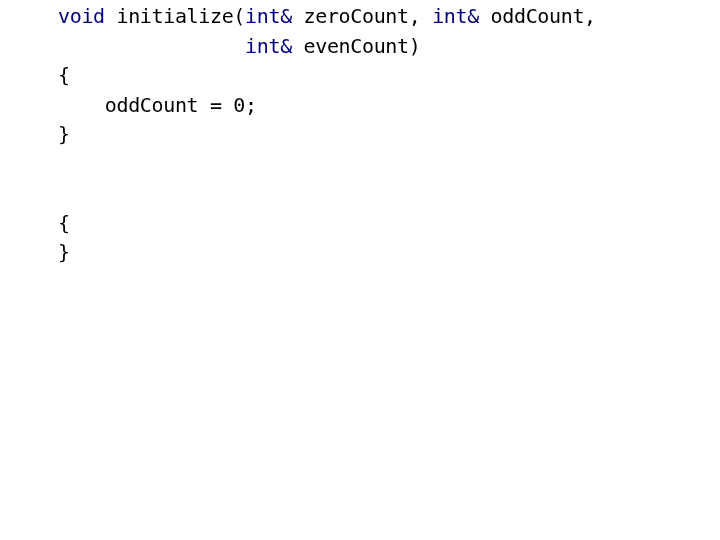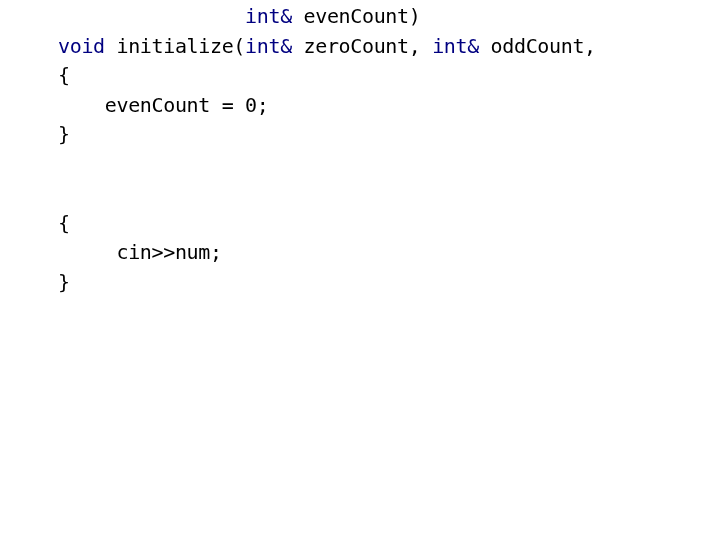--- a/index.html
+++ b/index.html
@@ -40,24 +40,23 @@
   }
   .tok.plain {
     color: #000000;
   }
 </style>
 </head>
 <body>
 
 <div id="slide">
   <div id="code-block">
+      <div class="code-line"><span class="tok kw">void</span><span class="tok plain"> initialize(</span><span class="tok kw">int&amp;</span><span class="tok plain"> zeroCount, </span><span class="tok kw">int&amp;</span><span class="tok plain"> oddCount,</span></div>
       <div class="code-line"><span class="tok plain">                </span><span class="tok kw">int&amp;</span><span class="tok plain"> evenCount)</span></div>
-      <div class="code-line"><span class="tok kw">void</span><span class="tok plain"> initialize(</span><span class="tok kw">int&amp;</span><span class="tok plain"> zeroCount, </span><span class="tok kw">int&amp;</span><span class="tok plain"> oddCount,</span></div>
       <div class="code-line"><span class="tok plain">{</span></div>
-      <div class="code-line"><span class="tok plain">    evenCount = 0;</span></div>
+      <div class="code-line"><span class="tok plain">    oddCount = 0;</span></div>
       <div class="code-line"><span class="tok plain">}</span></div>
       <div class="code-line blank"><span class="tok plain">&nbsp;</span></div>
       <div class="code-line blank"><span class="tok plain">&nbsp;</span></div>
       <div class="code-line"><span class="tok plain">{</span></div>
-      <div class="code-line"><span class="tok plain">     cin&gt;&gt;num;</span></div>
       <div class="code-line"><span class="tok plain">}</span></div>
     </div>
 </div>
 
 </body></html>

